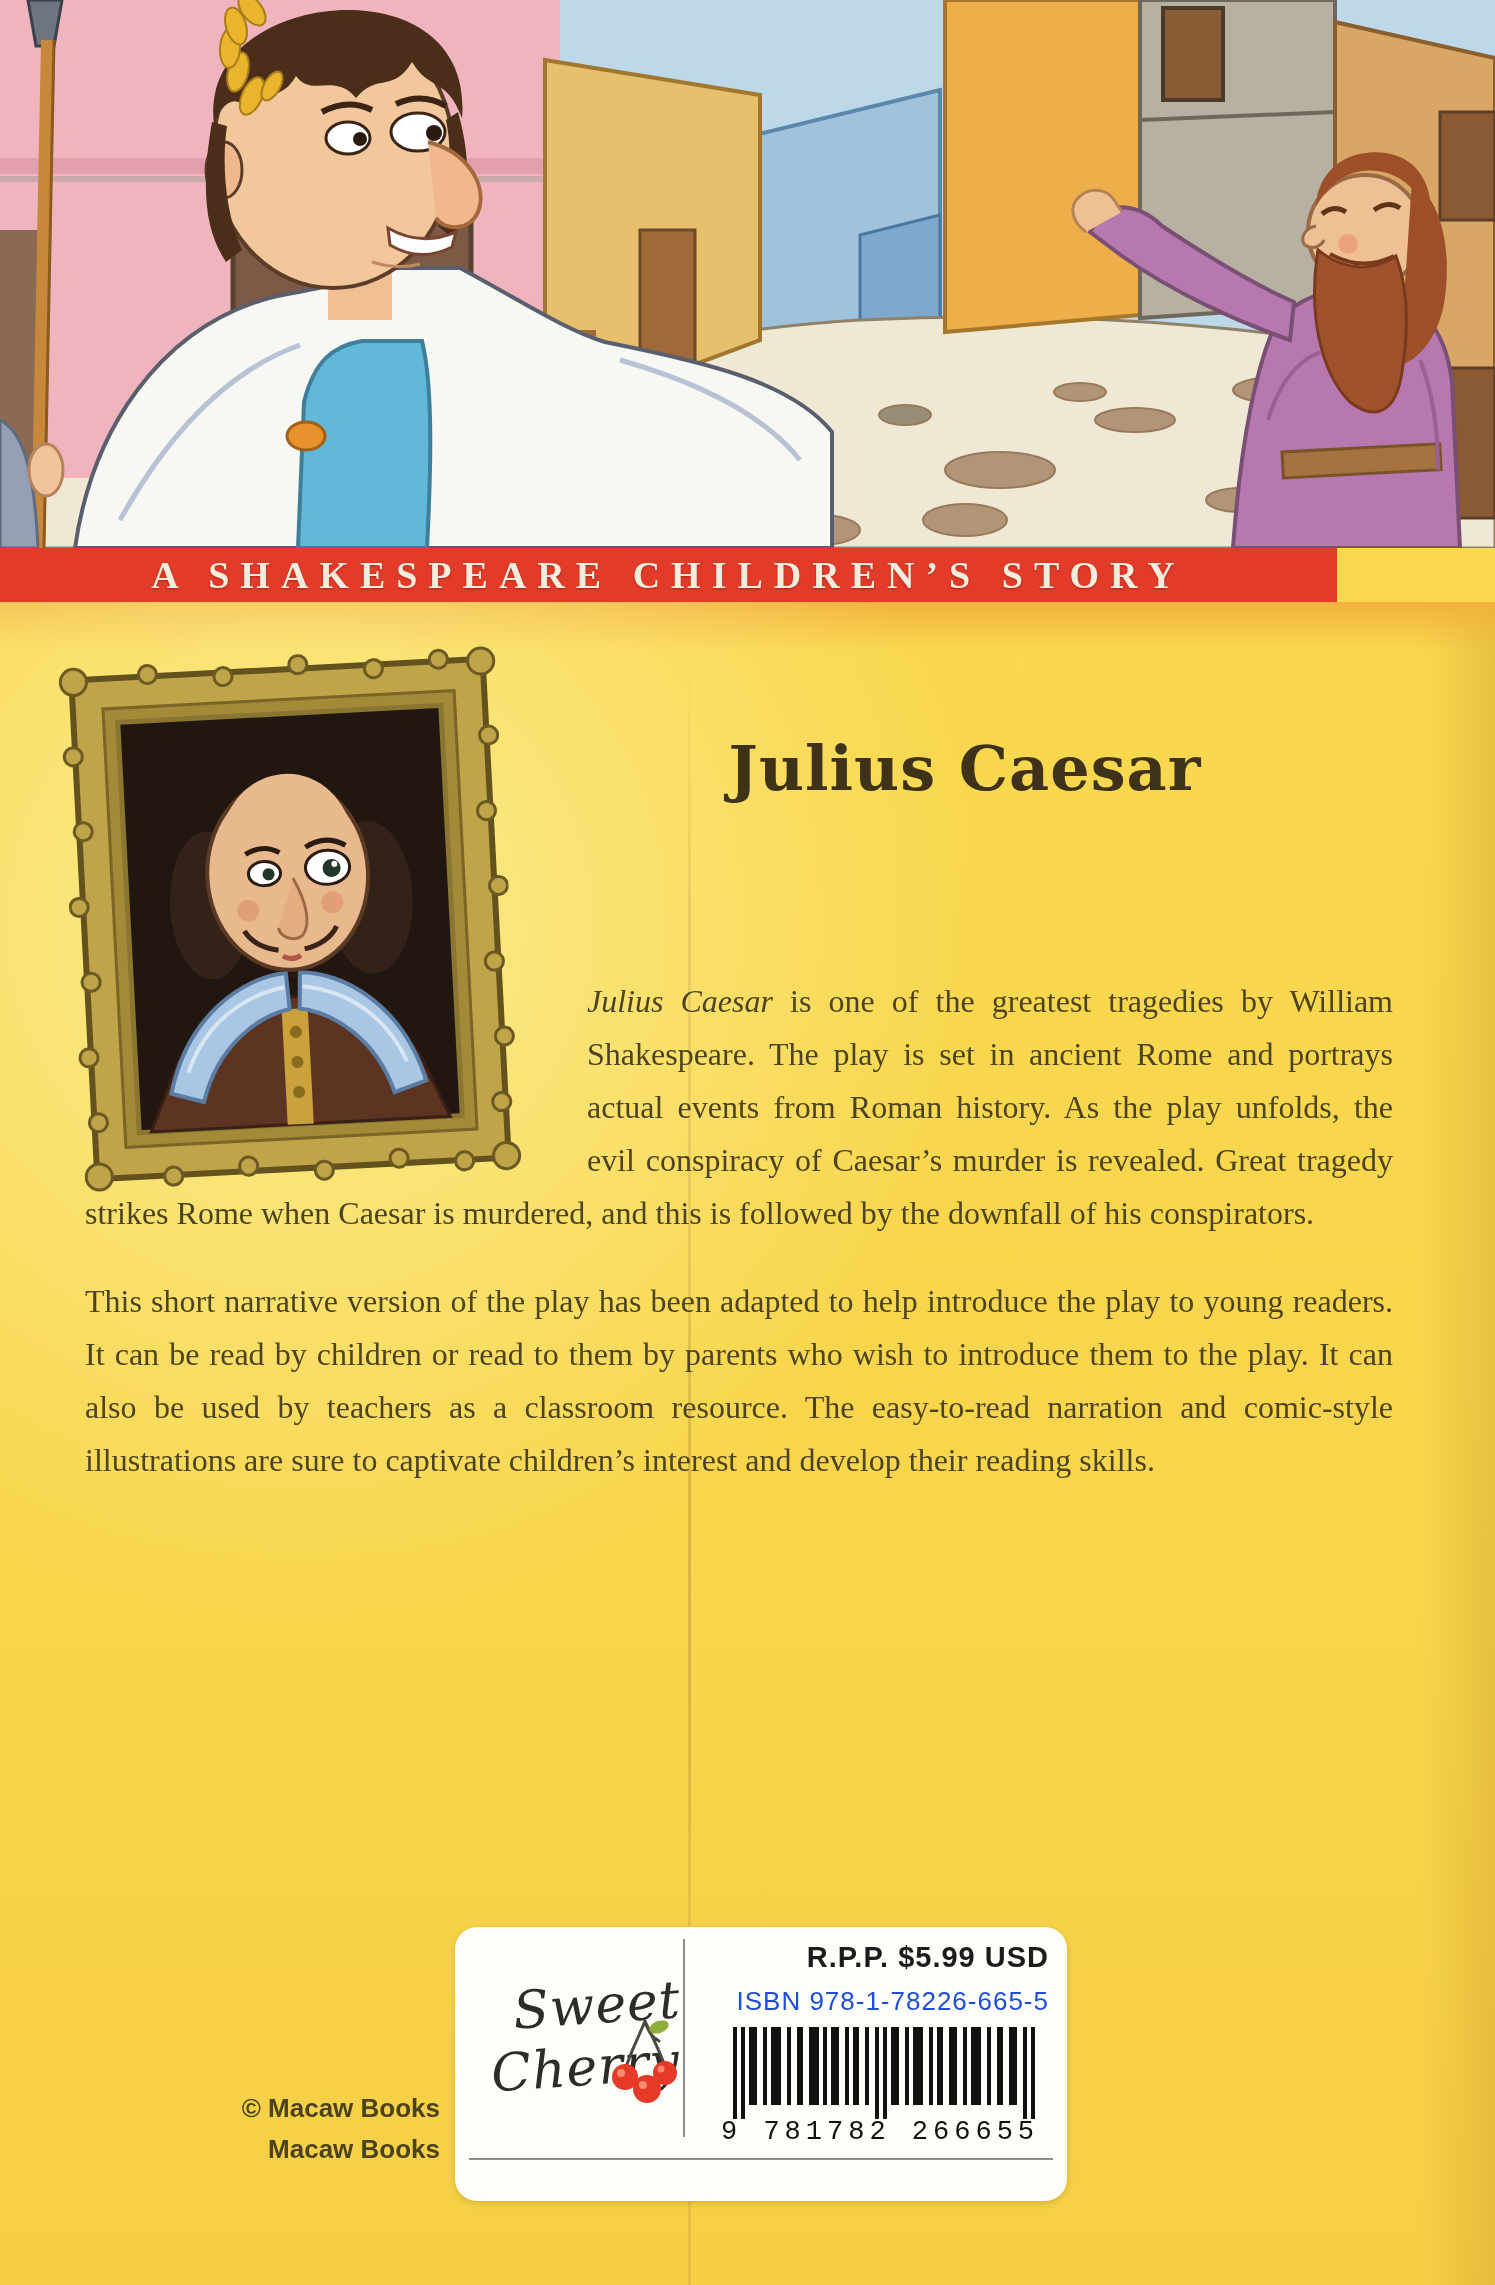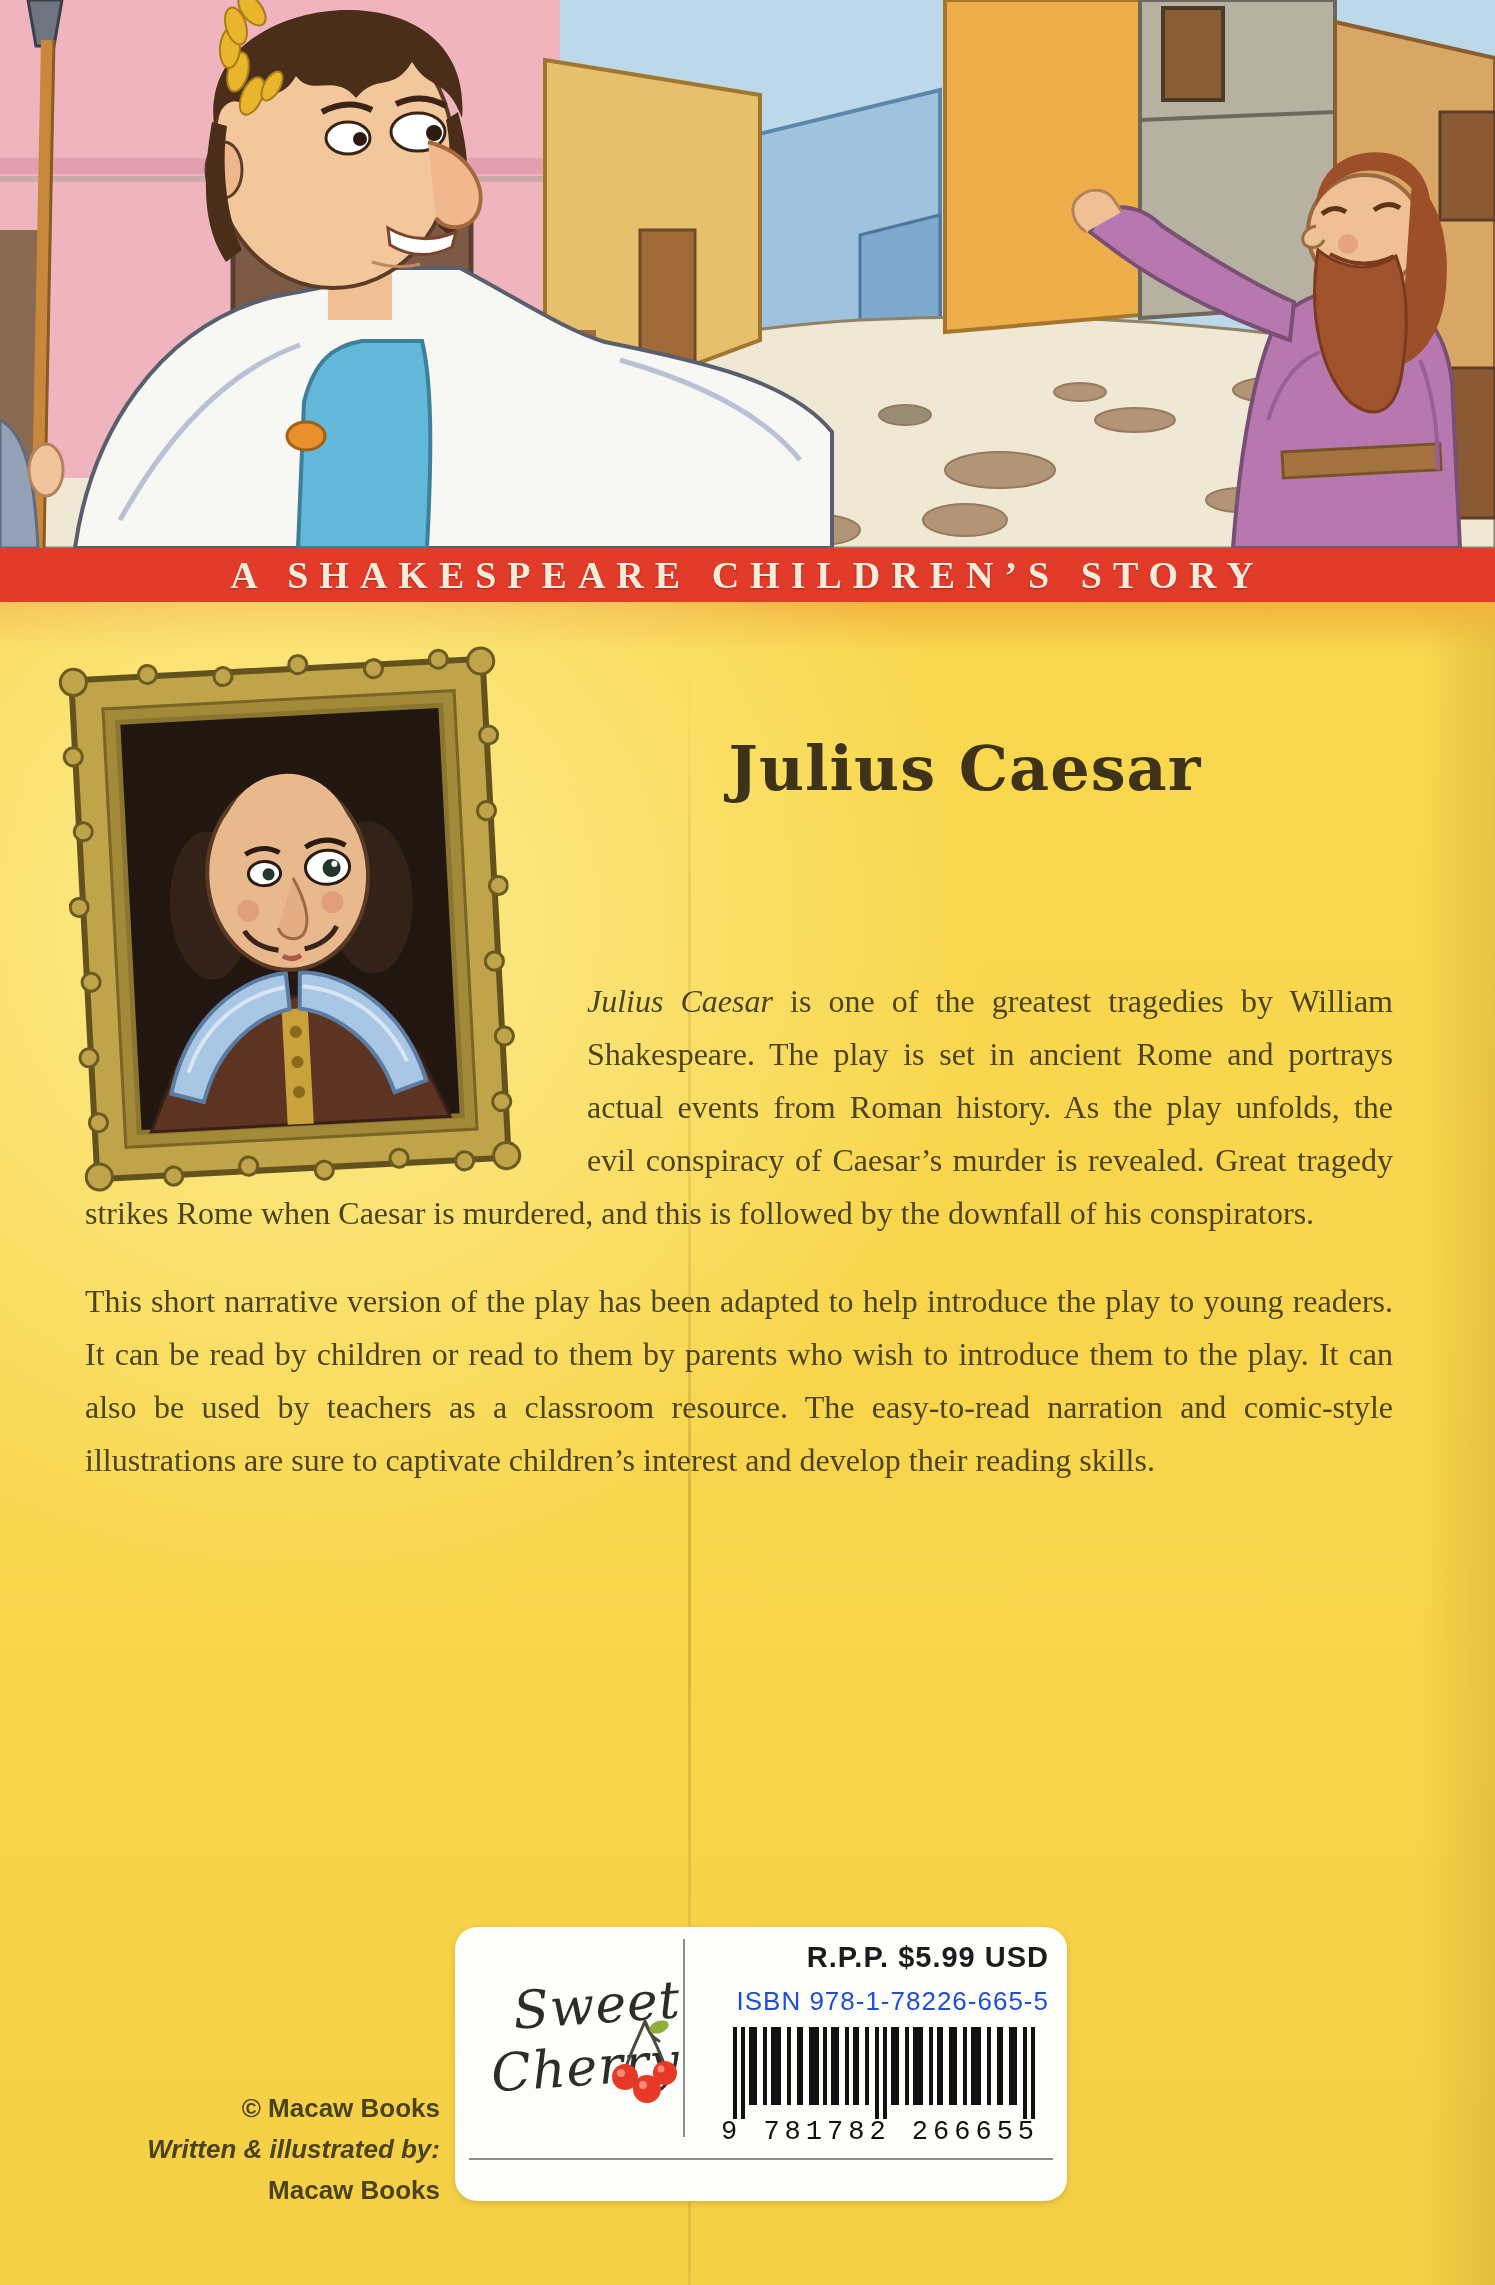--- a/index.html
+++ b/index.html
@@ -3,21 +3,21 @@
 <meta charset="utf-8">
 <style>
   html,body{margin:0;padding:0;background:#777;}
   .page{position:relative;width:1495px;height:2285px;overflow:hidden;
         font-family:"Liberation Serif",serif;
         background:#f9d84f;}
   
   .illustration{position:absolute;left:0;top:0;width:1495px;height:548px;}
   .illustration svg{display:block;width:100%;height:100%;}
   
-  .banner{position:absolute;left:0;top:548px;width:1495px;height:54px;
+  .banner{position:absolute;left:0;top:548px;width:1337px;height:54px;
           background:linear-gradient(#d93525,#e5402c 55%,#c93а22);
           background-color:#e23b2a;
           display:flex;align-items:center;justify-content:center;
           border-bottom:3px solid #000000;}
   .banner-text{color:#f6ecdc;font-family:"Liberation Serif",serif;font-weight:bold;
                font-size:38px;letter-spacing:11px;white-space:nowrap;
                text-shadow:0 1px 2px rgba(120,20,10,.55);}
   
   .body-area{position:absolute;left:0;top:602px;width:1495px;height:1683px;
      background:
@@ -274,21 +274,20 @@
 
   <div class="title">Julius Caesar</div>
 
   <div class="synopsis">
     <p><span class="wrap-spacer"></span><span class="ital">Julius Caesar</span><span> is one of the greatest tragedies by William Shakespeare. The play is set in ancient Rome and portrays actual events from Roman history. As the play unfolds, the evil conspiracy of Caesar’s murder is revealed. Great tragedy strikes Rome when Caesar is murdered, and this is followed by the downfall of his conspirators.</span></p>
     <p>This short narrative version of the play has been adapted to help introduce the play to young readers. It can be read by children or read to them by parents who wish to introduce them to the play. It can also be used by teachers as a classroom resource. The easy-to-read narration and comic-style illustrations are sure to captivate children’s interest and develop their reading skills.</p>
   </div>
 
   <div class="credits">
     <div>© Macaw Books</div>
-    <div class="it">Written &amp; illustrated by:</div>
     <div>Macaw Books</div>
   </div>
 
   <div class="pubbox">
     <div class="pub-top">
       <div class="logo-cell">
         <span class="logo-word1">Sweet</span>
         <span class="logo-word2">Cherry</span>
         <svg class="cherries" viewBox="0 0 76 92">
           <path d="M38,6 C30,26 22,40 18,56 M38,6 C46,24 54,38 58,52 M38,6 C40,14 44,22 52,26" fill="none" stroke="#4a4a40" stroke-width="3" stroke-linecap="round"></path>

